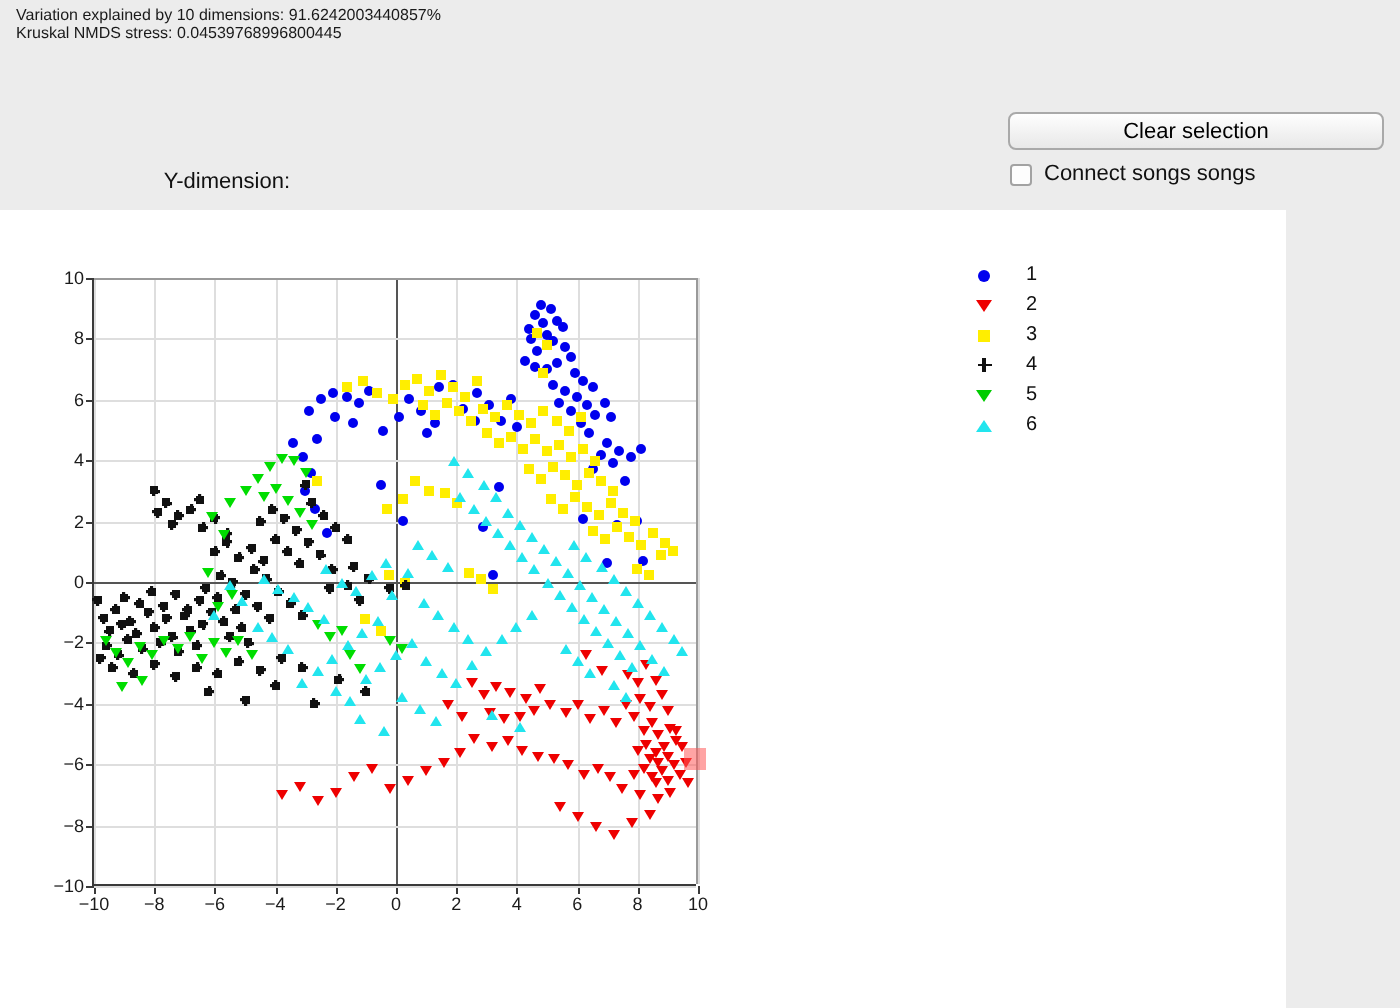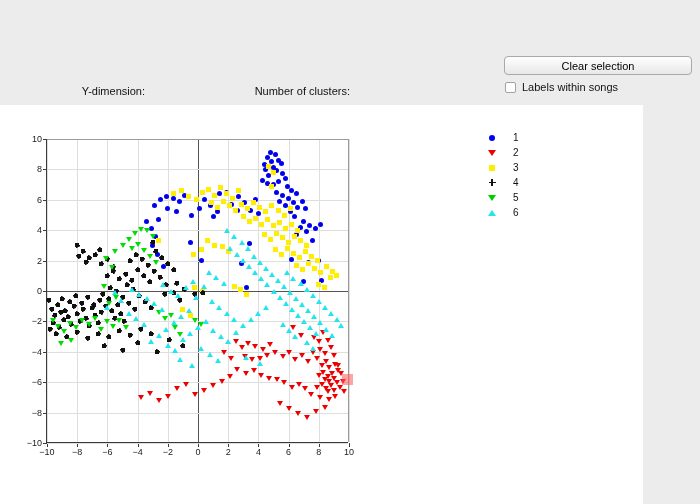--- a/index.html
+++ b/index.html
@@ -134,20 +134,22 @@
   .m6 { width:0; height:0; border-left:4px solid transparent; border-right:4px solid transparent; border-bottom:6px solid #22e5ee; }
   .m4 { position:relative; width:7px; height:7px; }
   .m4::before, .m4::after { content:""; position:absolute; background:#111; }
   .m4::before { left:0; top:2.7px; width:7px; height:1.6px; }
   .m4::after { left:2.7px; top:0; width:1.6px; height:7px; }
 </style>
 </head>
 <body>
 
 <div id="info-block">
+  <div>Variation explained by 10 dimensions: 91.6242003440857%</div>
+  <div>Kruskal NMDS stress: 0.04539768996800445</div>
 </div>
 
 <div id="controls">
 
   <div class="stepper" style="left:172px; top:56px; width:52px;">
     <span class="val">1</span>
     <span class="arrows">
       <span>▲</span>
         <span>▼</span>
     </span>
@@ -163,35 +165,34 @@
   </div>
 
   <div class="stepper" style="left:358px; top:56px; width:102px;">
     <span class="val">Syntax Cluster</span>
     <span class="arrows">
       <span>▲</span>
         <span>▼</span>
     </span>
   </div>
 
-  <div class="ctl-label" style="left:190px; top:35px; width:160px;">Number of clusters:</div>
   <div class="stepper focused" style="left:408px; top:79px; width:52px;">
     <span class="val">6</span>
     <span class="arrows">
       <span>▲</span>
         <span>▼</span>
     </span>
   </div>
 </div>
 
 <button id="btn-clear">Clear selection</button>
 
 <div id="connect-row">
   <div id="connect-box"></div>
-  <div id="connect-label">Labels within songs</div>
+  <div id="connect-label">Connect songs songs</div>
 </div>
 
 <div id="canvas">
   <div id="plot">
       <div class="gridline vert" style="left: 0px;"></div>
       <div class="tick x" style="left: 0px;"></div>
       <div class="ticklabel x" style="left: 0px;">−10</div>
       <div class="gridline vert" style="left: 30.2px;"></div>
       <div class="tick x" style="left: 30.2px;"></div>
       <div class="ticklabel x" style="left: 30.2px;">−8</div>

